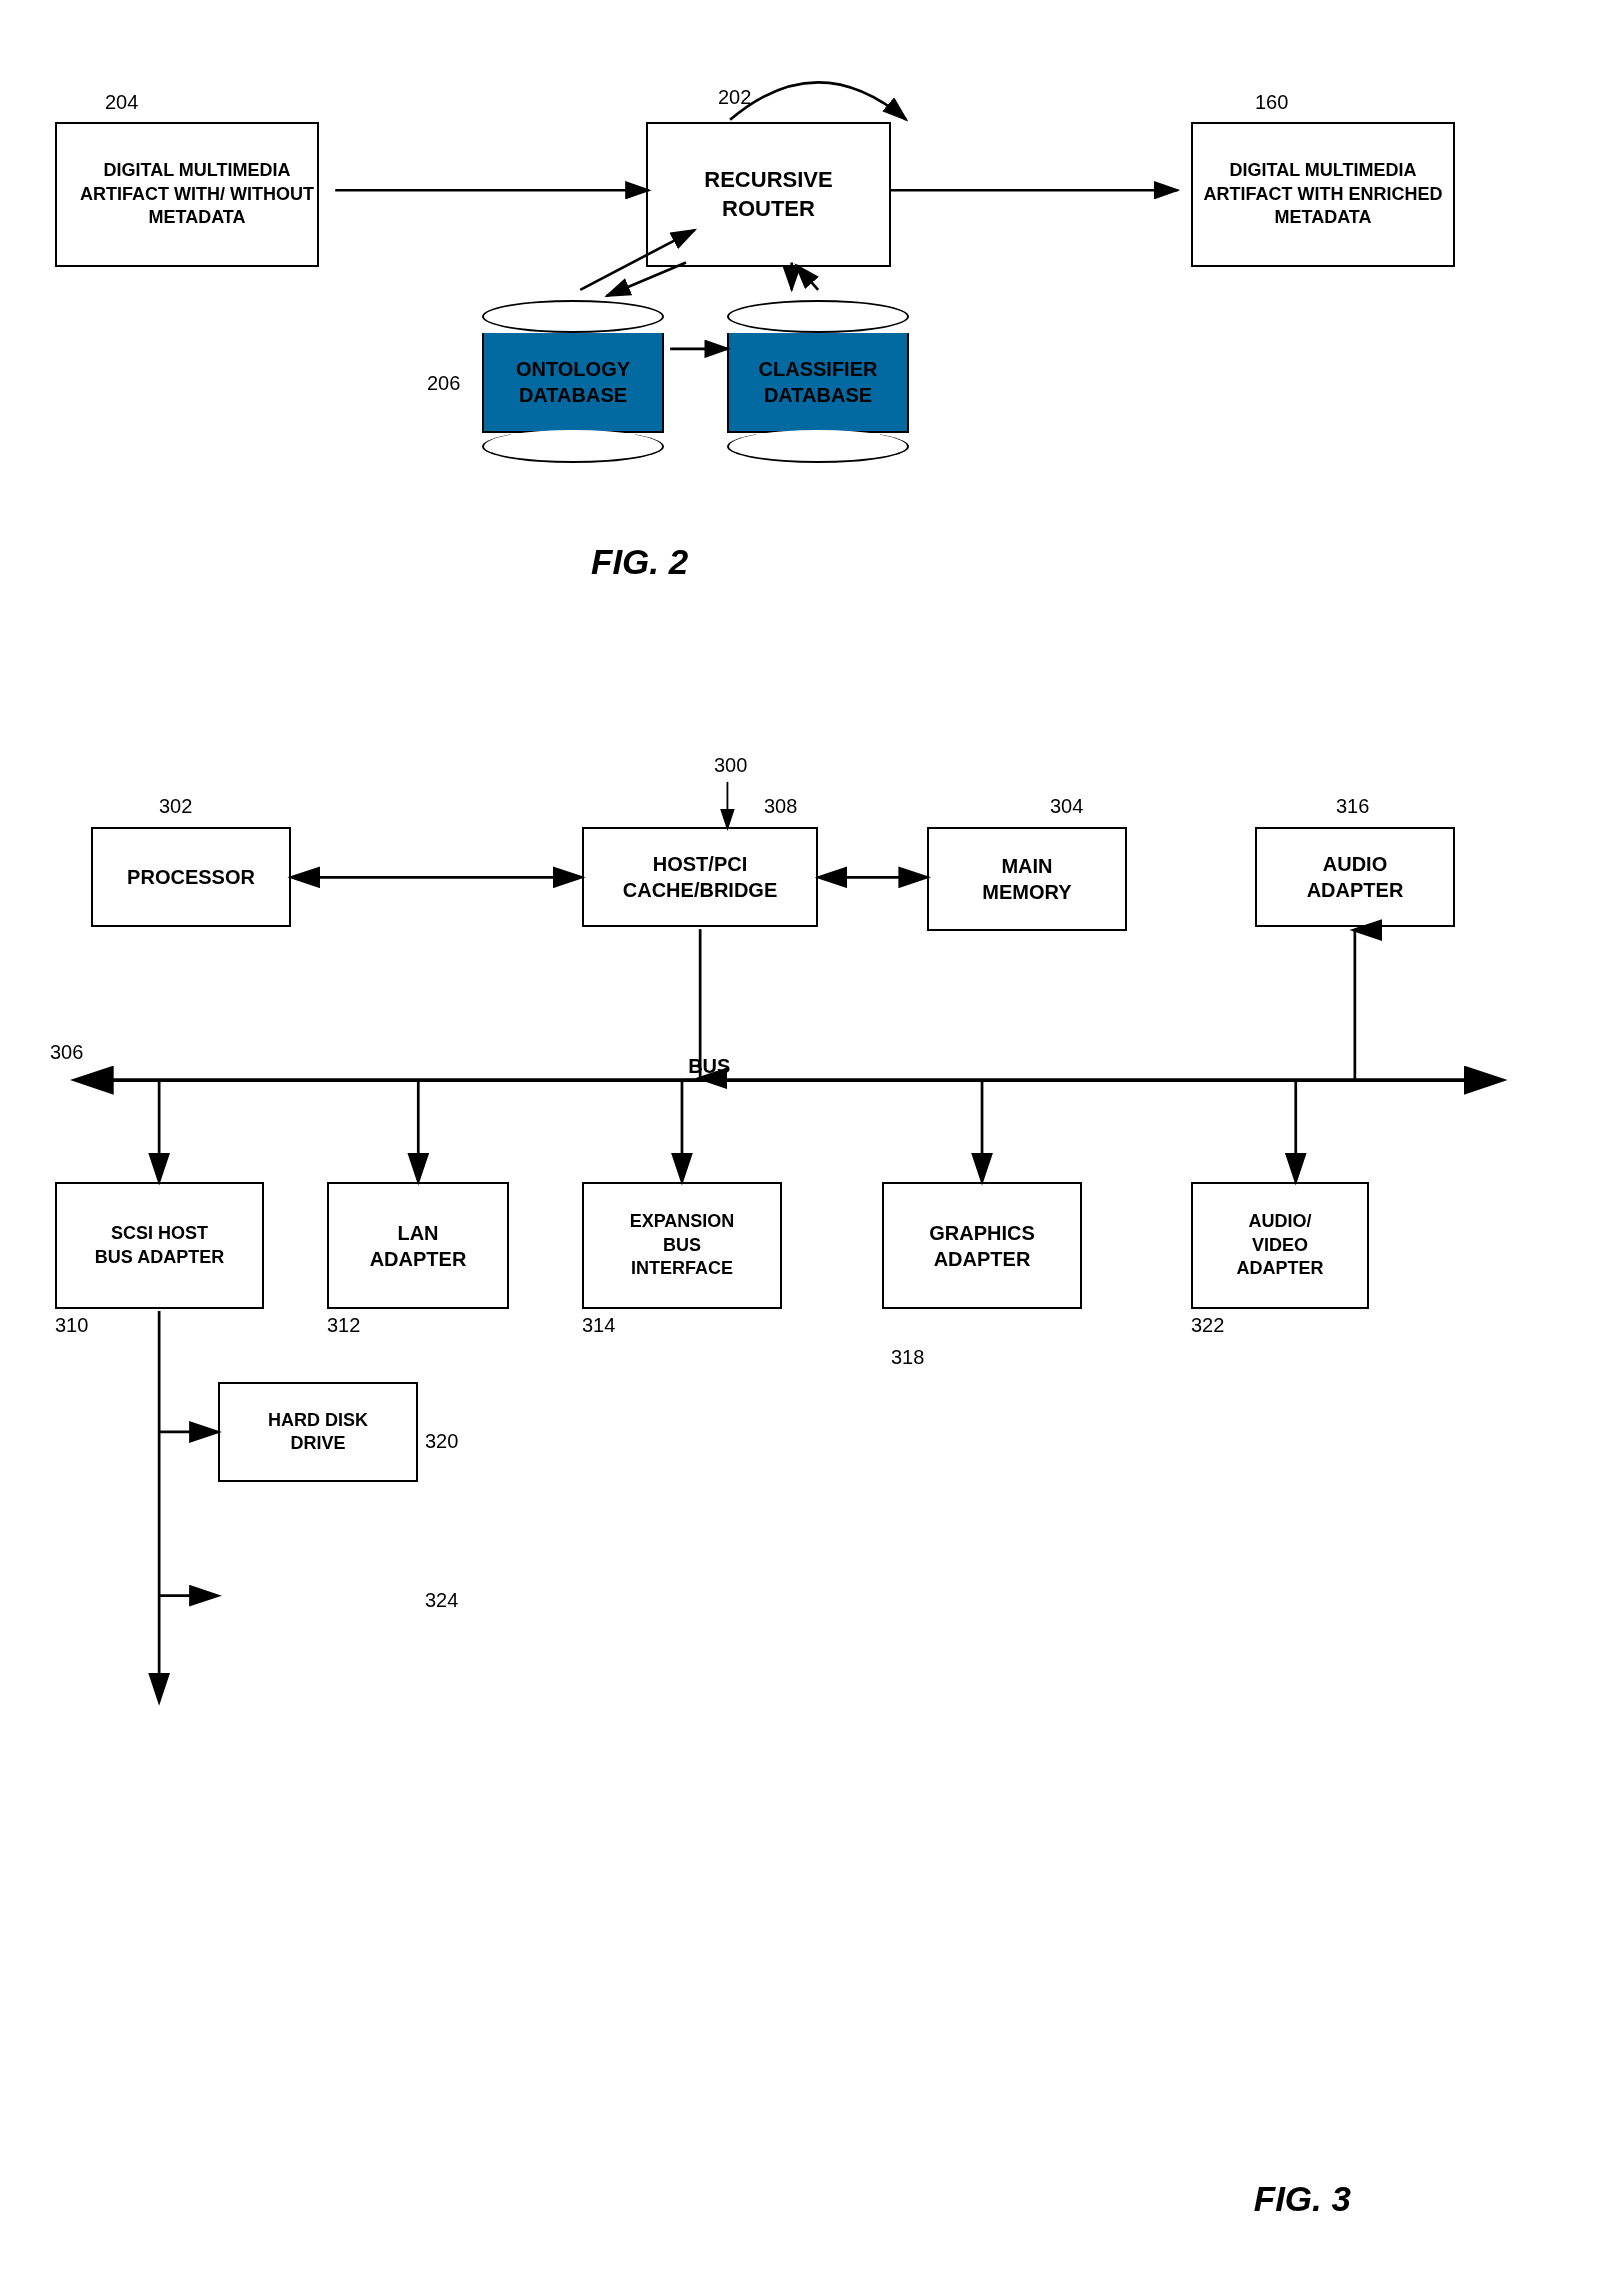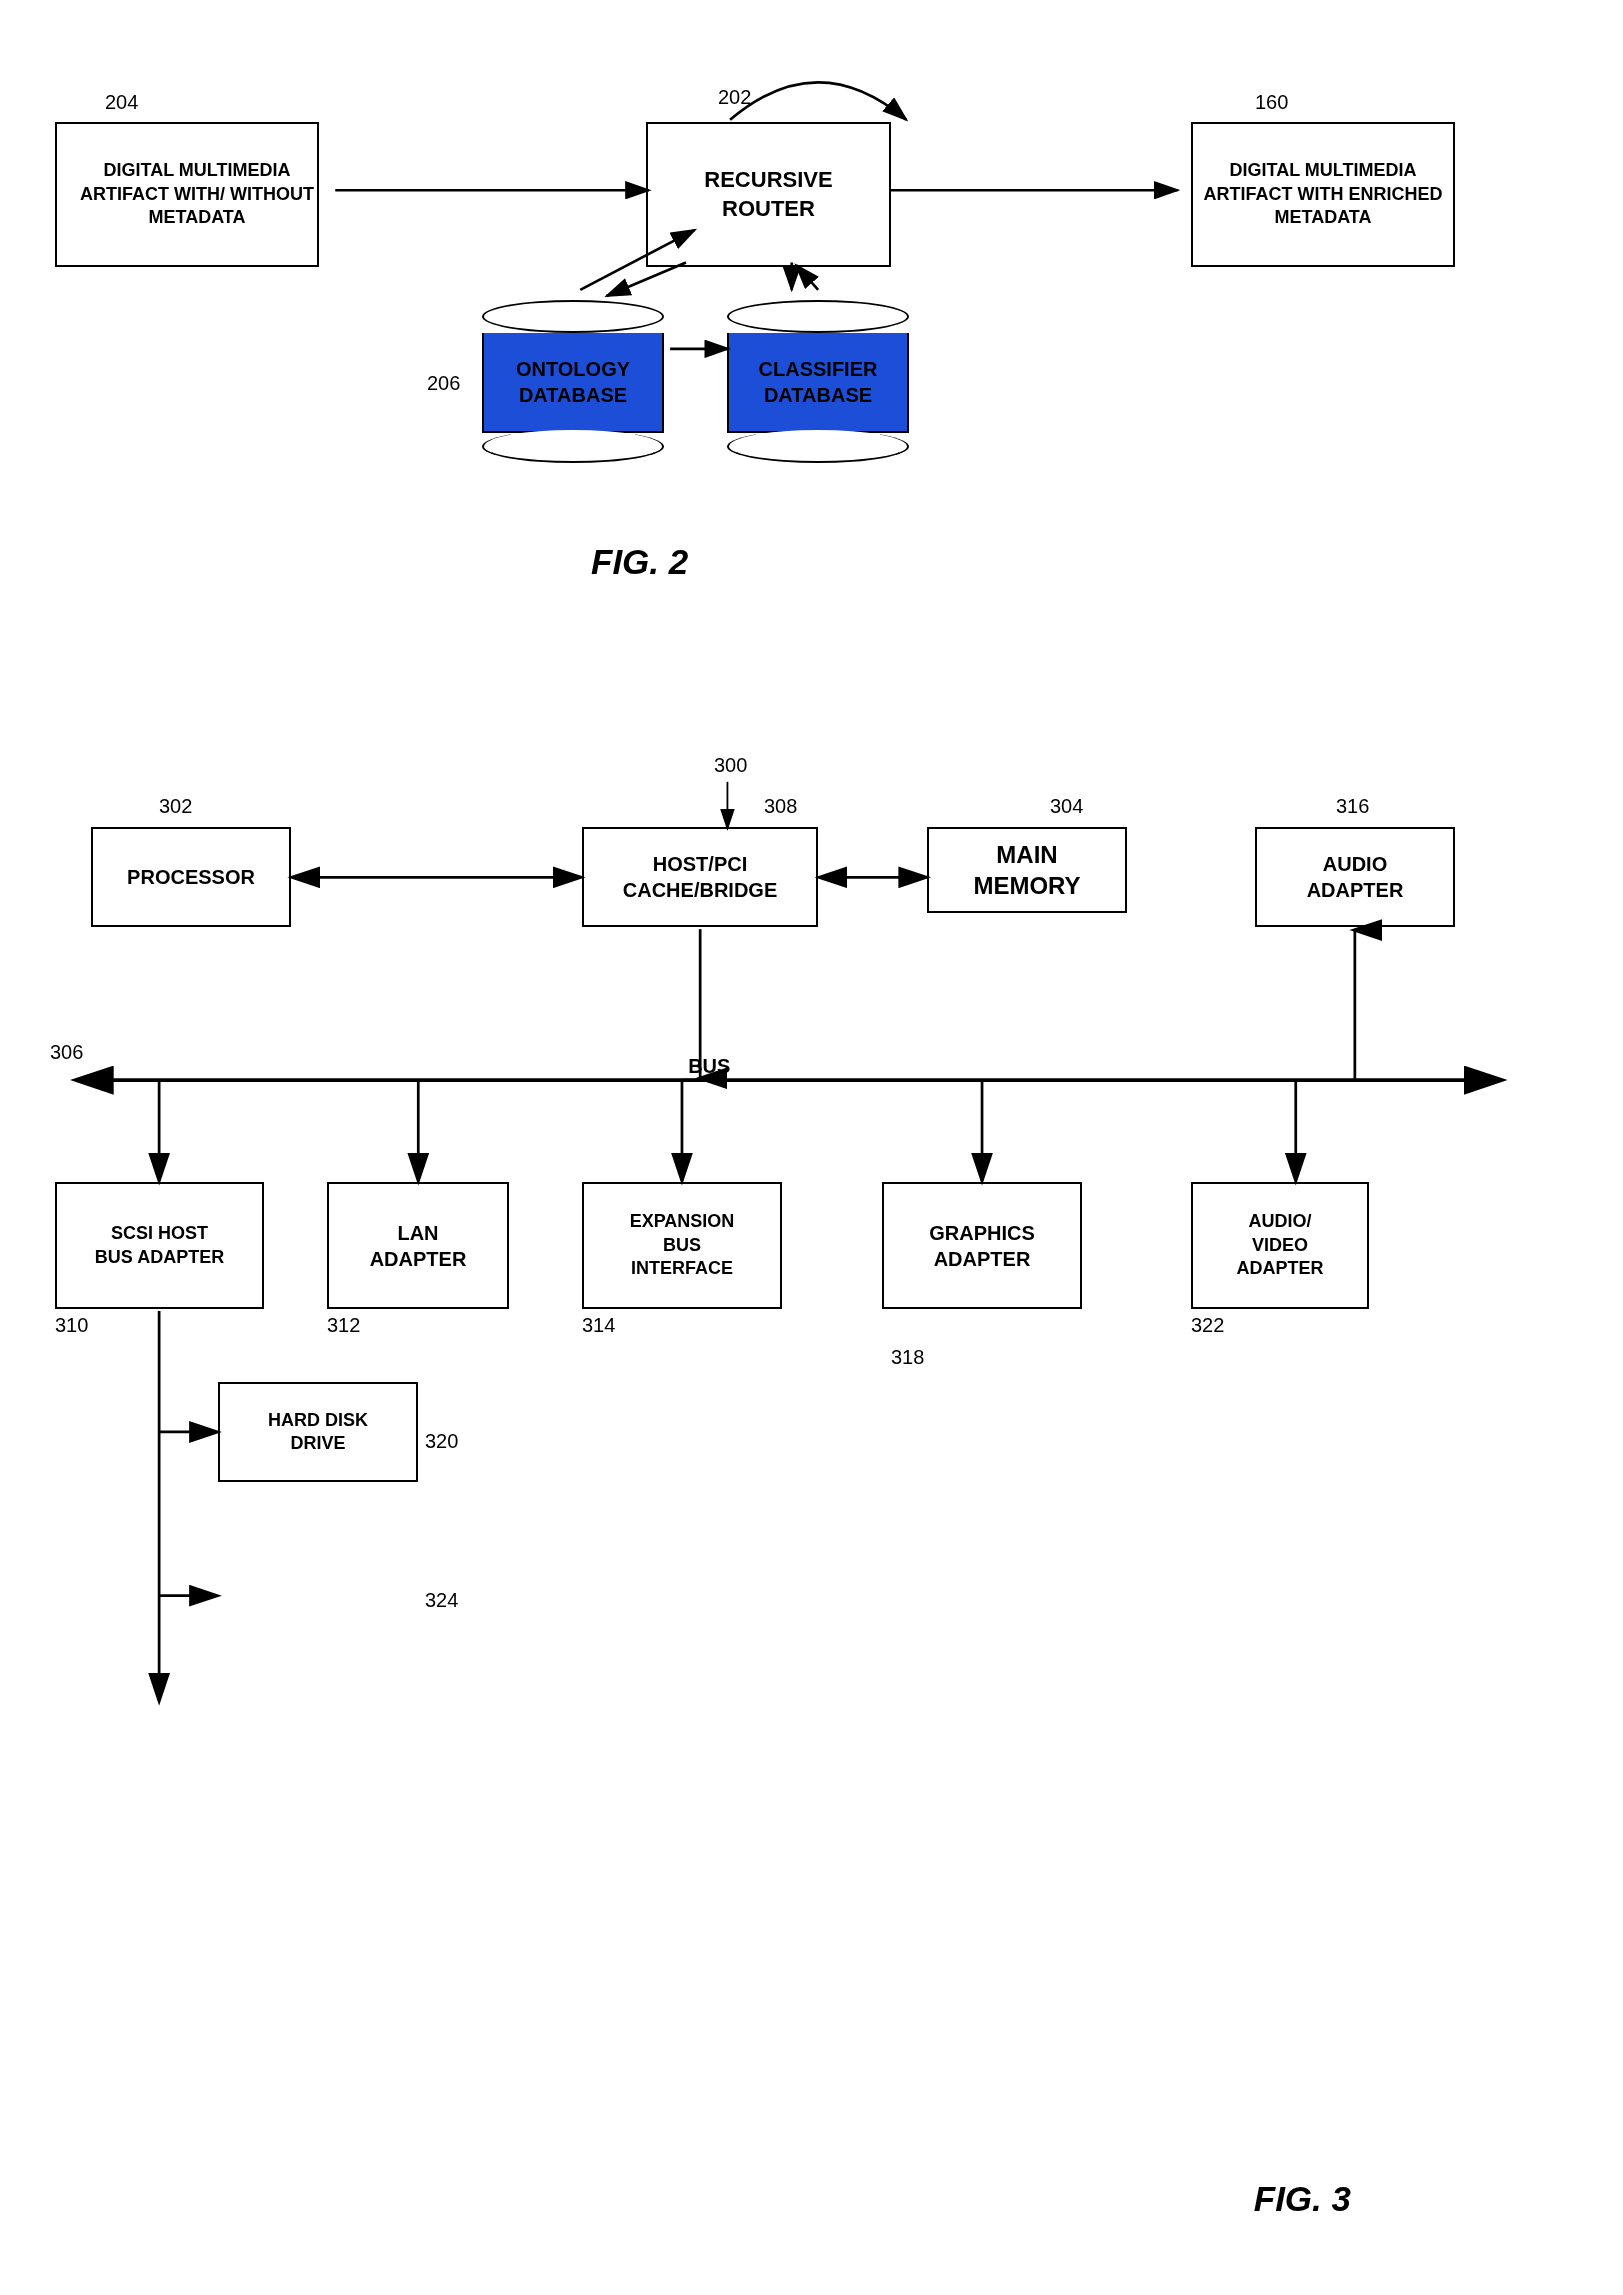--- a/index.html
+++ b/index.html
@@ -61,21 +61,21 @@
       position: absolute;
       display: flex;
       flex-direction: column;
       align-items: center;
       justify-content: center;
     }
     .cylinder-body {
       border-left: 2.7px solid #000;
       border-right: 2.7px solid #000;
       border-bottom: 2.7px solid #000;
-      background: #1d4ed8;
+      background: #0369a1;
       display: flex;
       align-items: center;
       justify-content: center;
       text-align: center;
       font-size: 20px;
       font-weight: bold;
       line-height: 1.3;
     }
     .cylinder-top {
       border: 2.7px solid #000;
@@ -184,21 +184,21 @@
     <span class="label-num" style="top:332px; left:50px;">306</span>
 
     <div class="box" style="left:91px; top:118px; width:200px; height:100px; font-size:20px;">
       <span>PROCESSOR</span>
     </div>
 
     <div class="box" style="left:582px; top:118px; width:236px; height:100px; font-size:20px;">
       <span>HOST/PCI<br>CACHE/BRIDGE</span>
     </div>
 
-    <div class="box" style="left:927px; top:118px; width:200px; height:86px; font-size:24px;">
+    <div class="box" style="left:927px; top:118px; width:200px; height:104px; font-size:20px;">
       <span>MAIN<br>MEMORY</span>
     </div>
 
     <div class="box" style="left:1255px; top:118px; width:200px; height:100px; font-size:20px;">
       <span>AUDIO<br>ADAPTER</span>
     </div>
 
     <div style="position:absolute; top:377px; left:55px; width:1427px; height:0; border-top:0; display:flex; align-items:center;">
     </div>
 

